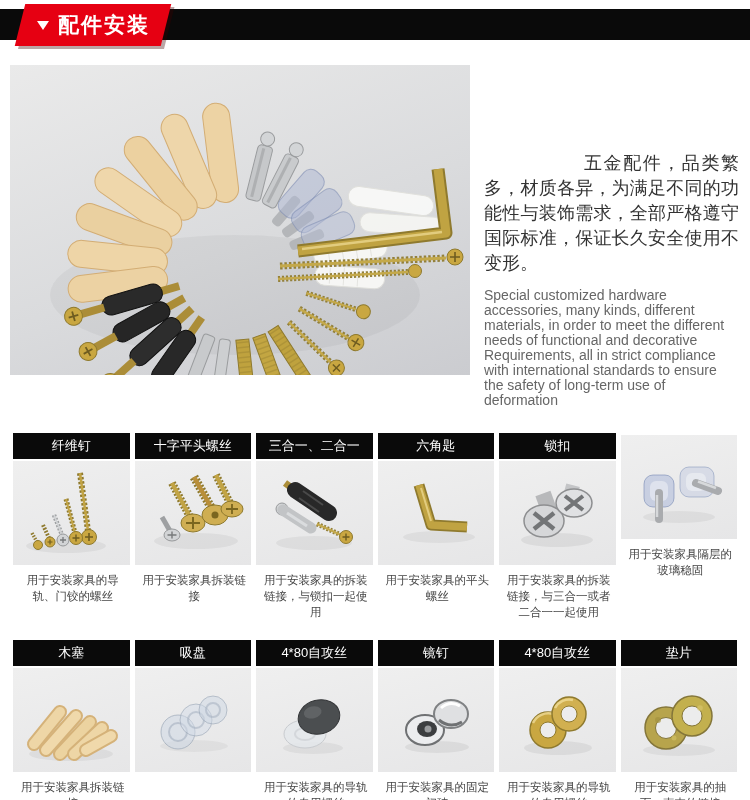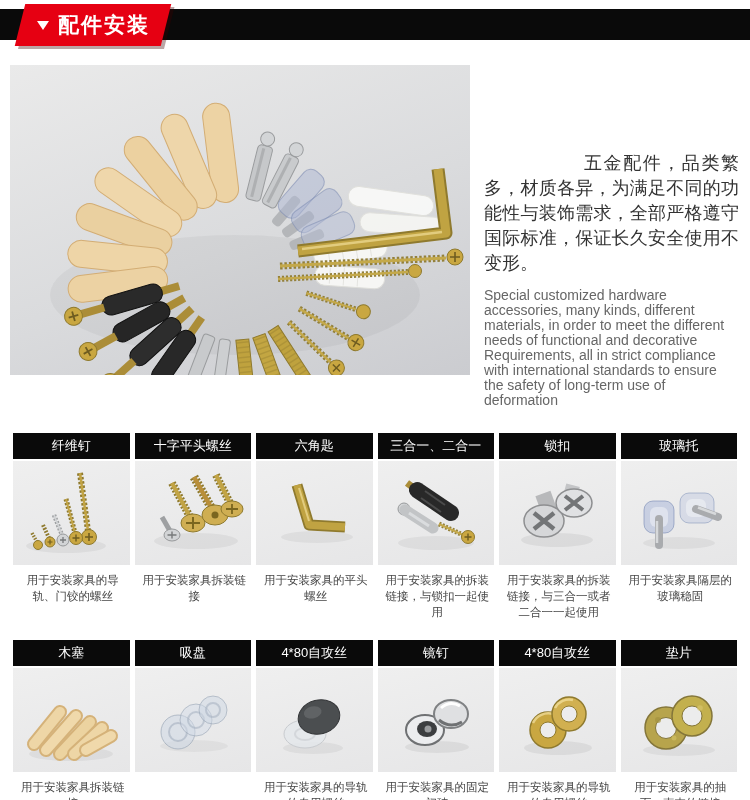--- a/index.html
+++ b/index.html
@@ -287,70 +287,69 @@
           <path d="M88 46 h12 M94 41 v10" stroke="#7a661f" stroke-width="1.8" fill="none"></path>
           <line x1="24" y1="54" x2="32" y2="68" stroke="#9ea0a2" stroke-width="5"></line>
           <ellipse cx="34" cy="72" rx="8" ry="6" fill="#d2d4d6" stroke="#97999b"></ellipse>
           <path d="M29.5 72 h9 M34 68.5 v7" stroke="#77797b" stroke-width="1.4" fill="none"></path>
         </svg>
       </div>
       <div class="cell-desc">用于安装家具拆装链接</div>
     </div>
 
     <div class="cell">
-      <div class="cell-header">六角匙</div>
-      <div class="cell-img">
-        <svg width="110" height="100" viewBox="0 0 110 100">
-          <ellipse cx="58" cy="74" rx="36" ry="6" fill="rgba(0,0,0,0.05)"></ellipse>
-          <path d="M38 22 L50 62 L86 64" fill="none" stroke="#8f7a2e" stroke-width="11" stroke-linejoin="round"></path>
-          <path d="M38 22 L50 62 L86 64" fill="none" stroke="#c0a342" stroke-width="7.5" stroke-linejoin="round"></path>
-          <path d="M40 25 L50 58" stroke="#e2cc7e" stroke-width="2" fill="none"></path>
-        </svg>
-      </div>
-      <div class="cell-desc">用于安装家具的平头螺丝</div>
-    </div>
-
-    <div class="cell">
       <div class="cell-header">三合一、二合一</div>
       <div class="cell-img">
         <svg width="110" height="100" viewBox="0 0 110 100">
           <ellipse cx="55" cy="80" rx="38" ry="7" fill="rgba(0,0,0,0.05)"></ellipse>
           <line x1="26" y1="20" x2="37" y2="28" stroke="#ab8d38" stroke-width="7"></line>
           <line x1="36" y1="27" x2="70" y2="50" stroke="#282828" stroke-width="16" stroke-linecap="round"></line>
           <path d="M44 28 l20 14 M40 35 l20 14" stroke="#4a4a4a" stroke-width="2" fill="none"></path>
           <circle cx="23" cy="46" r="6" fill="#d2d4d6" stroke="#97999b"></circle>
           <line x1="24" y1="47" x2="52" y2="65" stroke="#c2c4c6" stroke-width="11" stroke-linecap="round"></line>
           <line x1="28" y1="50" x2="48" y2="63" stroke="#dadcde" stroke-width="3"></line>
           <line x1="58" y1="61" x2="82" y2="72" stroke="#93803a" stroke-width="5" stroke-dasharray="2 1.6"></line>
           <line x1="58" y1="61" x2="82" y2="72" stroke="#c4a94b" stroke-width="2"></line>
           <circle cx="87" cy="74" r="6.5" fill="#caa741" stroke="#8f7a2e"></circle>
           <path d="M83.5 74 h7 M87 70.5 v7" stroke="#6e5c20" stroke-width="1.4" fill="none"></path>
         </svg>
       </div>
       <div class="cell-desc">用于安装家具的拆装链接，与锁扣一起使用</div>
     </div>
 
     <div class="cell">
+      <div class="cell-header">六角匙</div>
+      <div class="cell-img">
+        <svg width="110" height="100" viewBox="0 0 110 100">
+          <ellipse cx="58" cy="74" rx="36" ry="6" fill="rgba(0,0,0,0.05)"></ellipse>
+          <path d="M38 22 L50 62 L86 64" fill="none" stroke="#8f7a2e" stroke-width="11" stroke-linejoin="round"></path>
+          <path d="M38 22 L50 62 L86 64" fill="none" stroke="#c0a342" stroke-width="7.5" stroke-linejoin="round"></path>
+          <path d="M40 25 L50 58" stroke="#e2cc7e" stroke-width="2" fill="none"></path>
+        </svg>
+      </div>
+      <div class="cell-desc">用于安装家具的平头螺丝</div>
+    </div>
+
+    <div class="cell">
       <div class="cell-header">锁扣</div>
       <div class="cell-img">
         <svg width="110" height="100" viewBox="0 0 110 100">
           <ellipse cx="55" cy="77" rx="36" ry="7" fill="rgba(0,0,0,0.06)"></ellipse>
           <rect x="36" y="30" width="16" height="18" fill="#b8b9bb" transform="rotate(-20 44 39)"></rect>
           <rect x="62" y="22" width="14" height="16" fill="#c4c5c7" transform="rotate(15 69 30)"></rect>
           <ellipse cx="42" cy="58" rx="20" ry="16" fill="#d6d7d9" stroke="#8e8f91" stroke-width="1.5"></ellipse>
           <path d="M32 50 L52 66 M52 50 L32 66" stroke="#737577" stroke-width="4.5" fill="none"></path>
           <ellipse cx="72" cy="40" rx="18" ry="14" fill="#e0e1e3" stroke="#8e8f91" stroke-width="1.5"></ellipse>
           <path d="M63 33 L81 47 M81 33 L63 47" stroke="#737577" stroke-width="4" fill="none"></path>
         </svg>
       </div>
       <div class="cell-desc">用于安装家具的拆装链接，与三合一或者二合一一起使用</div>
     </div>
 
     <div class="cell">
-      <div class="cell-header">玻璃托</div>
       <div class="cell-img">
         <svg width="110" height="100" viewBox="0 0 110 100">
           <ellipse cx="55" cy="80" rx="36" ry="6" fill="rgba(0,0,0,0.05)"></ellipse>
           <rect x="20" y="38" width="30" height="32" rx="9" fill="rgba(165,180,215,0.5)" stroke="rgba(110,130,175,0.55)"></rect>
           <rect x="26" y="44" width="18" height="20" rx="6" fill="rgba(255,255,255,0.4)"></rect>
           <line x1="35" y1="56" x2="35" y2="82" stroke="#a9abae" stroke-width="8" stroke-linecap="round"></line>
           <line x1="33" y1="58" x2="33" y2="80" stroke="#d7d9db" stroke-width="2.5"></line>
           <rect x="56" y="30" width="34" height="30" rx="9" fill="rgba(190,200,225,0.45)" stroke="rgba(120,140,180,0.5)"></rect>
           <rect x="62" y="36" width="20" height="18" rx="6" fill="rgba(255,255,255,0.38)"></rect>
           <line x1="72" y1="46" x2="94" y2="54" stroke="#a9abae" stroke-width="8" stroke-linecap="round"></line>

